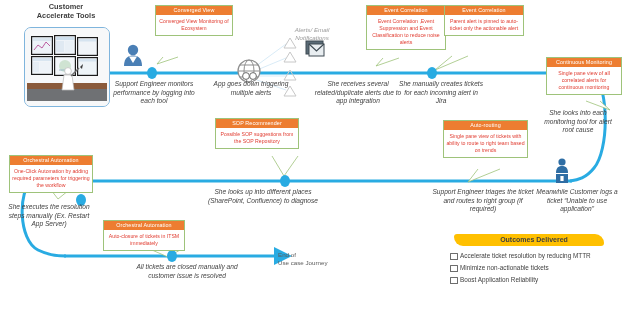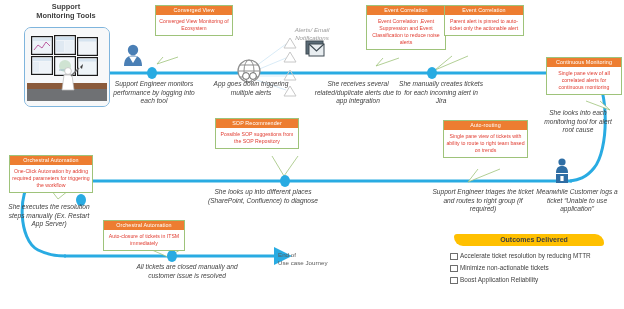--- a/index.html
+++ b/index.html
@@ -238,22 +238,22 @@
       <g fill="#ffffff" stroke="#b9b9b9" stroke-width=".7">
         <circle cx="43" cy="43" r="3.4"></circle>
         <path d="M39,47 L47,47 L49,62 L37,62 Z"></path>
         <path d="M46,48 L54,40" stroke="#6f6f6f" stroke-width="1.4" fill="none"></path>
       </g>
       <path d="M55,39 L58,36 L57,41 Z" fill="#3a3a3a"></path>
     </svg>
   </div>
 
   <div class="title" style="left:18px;top:2px;width:96px;">
-    <span>Support</span><br>
-    <span>Monitoring Tools</span>
+    <span>Customer</span><br>
+    <span>Accelerate Tools</span>
   </div>
 
   <div class="callout" style="left:155px;top:5px;width:78px;">
     <div class="hdr">Converged View</div>
     <div class="bdy">Converged View Monitoring of Ecosystem</div>
   </div>
 
   <div class="callout" style="left:366px;top:5px;width:80px;">
     <div class="hdr">Event Correlation</div>
     <div class="bdy">Event Correlation ,Event Suppression and Event Classification to reduce noise alerts</div>

